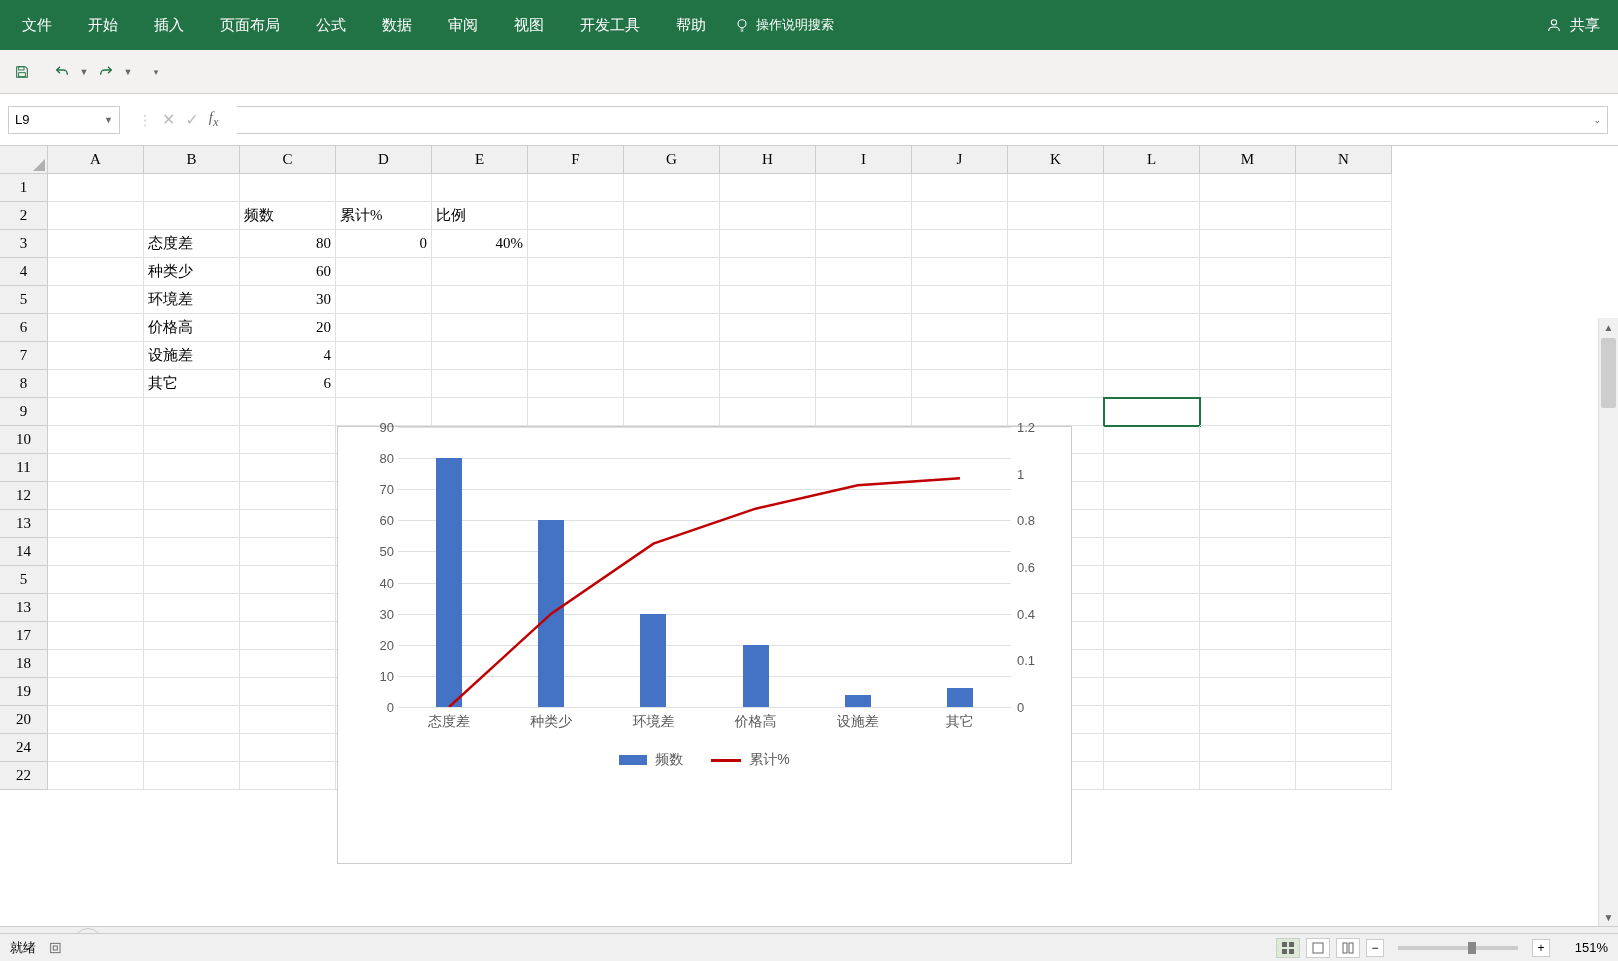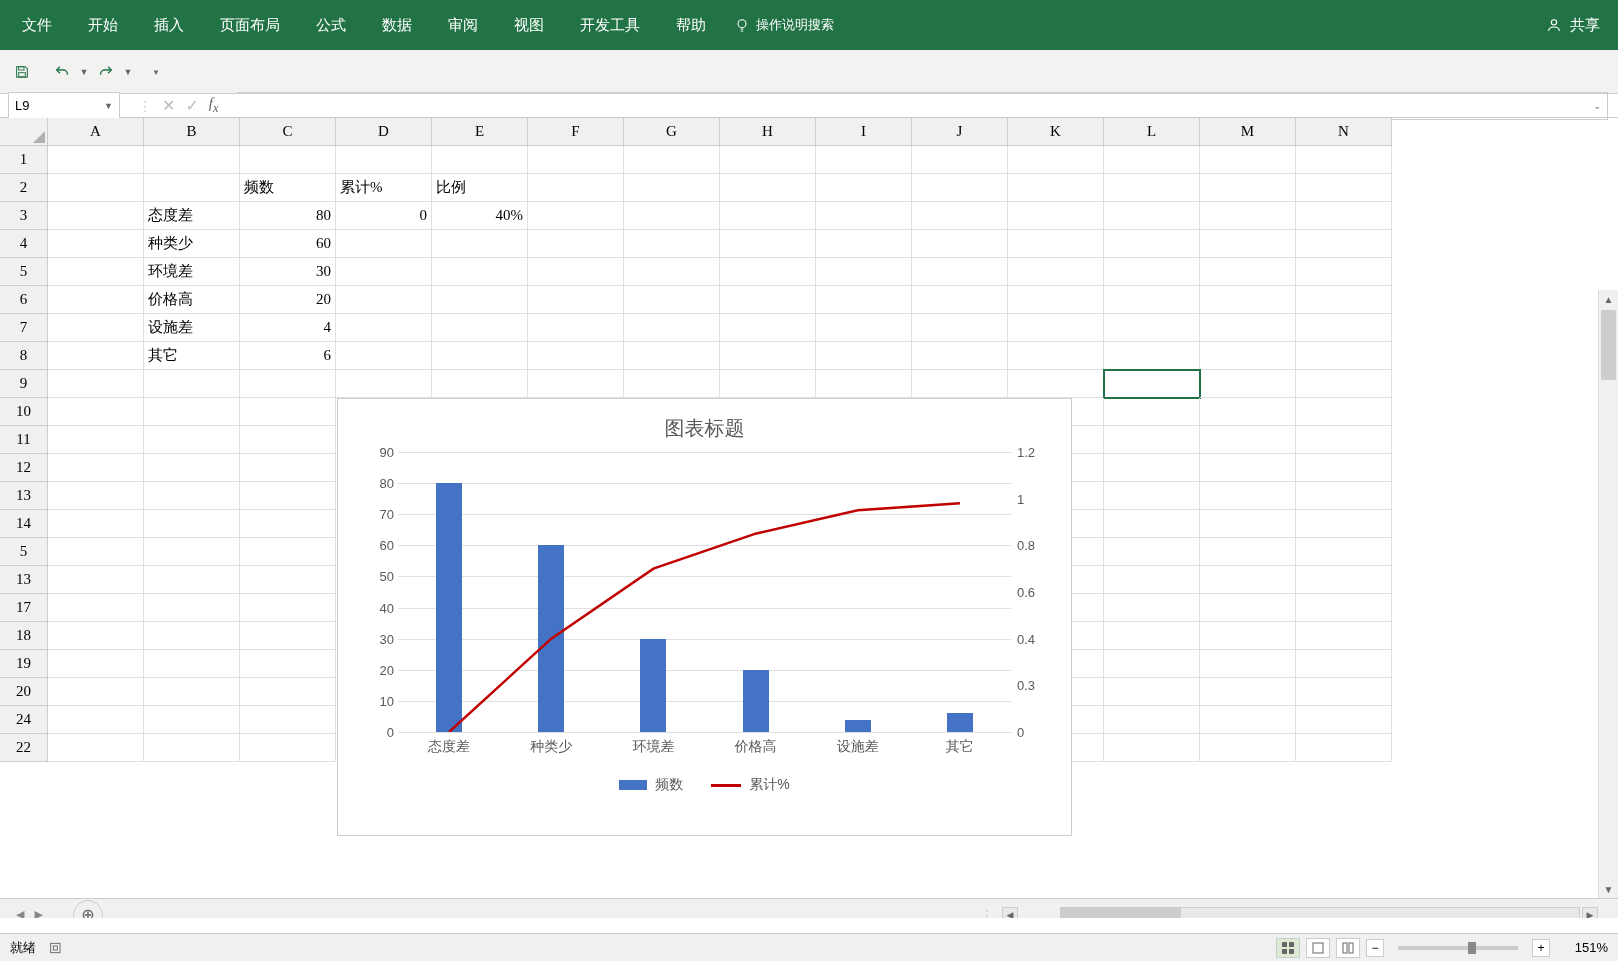--- a/index.html
+++ b/index.html
@@ -11,21 +11,21 @@
 .ribbon-item { padding: 0 18px; height: 100%; display: flex; align-items: center; cursor: pointer; font-size: 15px; }
 .ribbon-help { display: flex; align-items: center; gap: 6px; margin-left: 10px; }
 .ribbon-right { display: flex; align-items: center; gap: 8px; padding-right: 14px; font-size: 15px; }
 
 
 .qat { background: #f3f2f1; height: 44px; display: flex; align-items: center; padding: 0 10px; gap: 4px; border-bottom: 1px solid #d0d0d0; }
 .qat-btn { width: 24px; height: 24px; display: flex; align-items: center; justify-content: center; cursor: pointer; color: #217346; }
 .qat-sep { width: 8px; }
 
 
-.formula-row { height: 24px; display: flex; align-items: center; border-bottom: 1px solid #ccc; background: #fff; }
+.formula-row { height: 52px; display: flex; align-items: center; border-bottom: 1px solid #ccc; background: #fff; }
 .name-box { width: 112px; border: 1px solid #ccc; height: 28px; margin-left: 8px; display: flex; align-items: center; padding: 0 6px; justify-content: space-between; background: #fff; }
 .name-box-dd { font-size: 9px; color: #666; cursor: pointer; }
 .fb-btns { display: flex; align-items: center; gap: 10px; padding: 0 18px; color: #bbb; }
 .fb-btn { cursor: pointer; font-size: 16px; font-family: "Times New Roman", serif; }
 .fb-fx { font-style: italic; font-family: "Times New Roman", serif; color: #666; font-size: 15px; }
 .formula-input { flex: 1; height: 28px; border: 1px solid #ccc; border-left: none; padding: 0 6px; margin-right: 10px; font-size: 14px; position: relative; }
 .formula-expand { position: absolute; right: 6px; top: 50%; transform: translateY(-50%); font-size: 9px; color: #666; cursor: pointer; }
 
 
 .grid-wrap { position: relative; height: 800px; overflow: hidden; }
@@ -512,37 +512,36 @@
       <div class="cell" style="left: 672px; top: 588px;"></div>
       <div class="cell" style="left: 768px; top: 588px;"></div>
       <div class="cell" style="left: 864px; top: 588px;"></div>
       <div class="cell" style="left: 960px; top: 588px;"></div>
       <div class="cell" style="left: 1056px; top: 588px;"></div>
       <div class="cell" style="left: 1152px; top: 588px;"></div>
       <div class="cell" style="left: 1248px; top: 588px;"></div>
     </div>
 
   <div class="chart-box">
-    <div class="chart-title">图表标题</div>
     <div class="plot" id="plot">
       <div class="y-axis-left" id="y-left">
           <div class="y-tick" style="top: 280px;">0</div>
           <div class="y-tick" style="top: 248.889px;">10</div>
           <div class="y-tick" style="top: 217.778px;">20</div>
           <div class="y-tick" style="top: 186.667px;">30</div>
           <div class="y-tick" style="top: 155.556px;">40</div>
           <div class="y-tick" style="top: 124.444px;">50</div>
           <div class="y-tick" style="top: 93.3333px;">60</div>
           <div class="y-tick" style="top: 62.2222px;">70</div>
           <div class="y-tick" style="top: 31.1111px;">80</div>
           <div class="y-tick" style="top: 0px;">90</div>
         </div>
       <div class="y-axis-right" id="y-right">
           <div class="y-tick-r" style="top: 280px;">0</div>
-          <div class="y-tick-r" style="top: 233.333px;">0.3</div>
+          <div class="y-tick-r" style="top: 233.333px;">0.1</div>
           <div class="y-tick-r" style="top: 186.667px;">0.4</div>
           <div class="y-tick-r" style="top: 140px;">0.6</div>
           <div class="y-tick-r" style="top: 93.3333px;">0.8</div>
           <div class="y-tick-r" style="top: 46.6667px;">1</div>
           <div class="y-tick-r" style="top: 0px;">1.2</div>
         </div>
       <div id="gridlines">
           <div class="grid-line" style="top: 280px;"></div>
           <div class="grid-line" style="top: 248.889px;"></div>
           <div class="grid-line" style="top: 217.778px;"></div>

